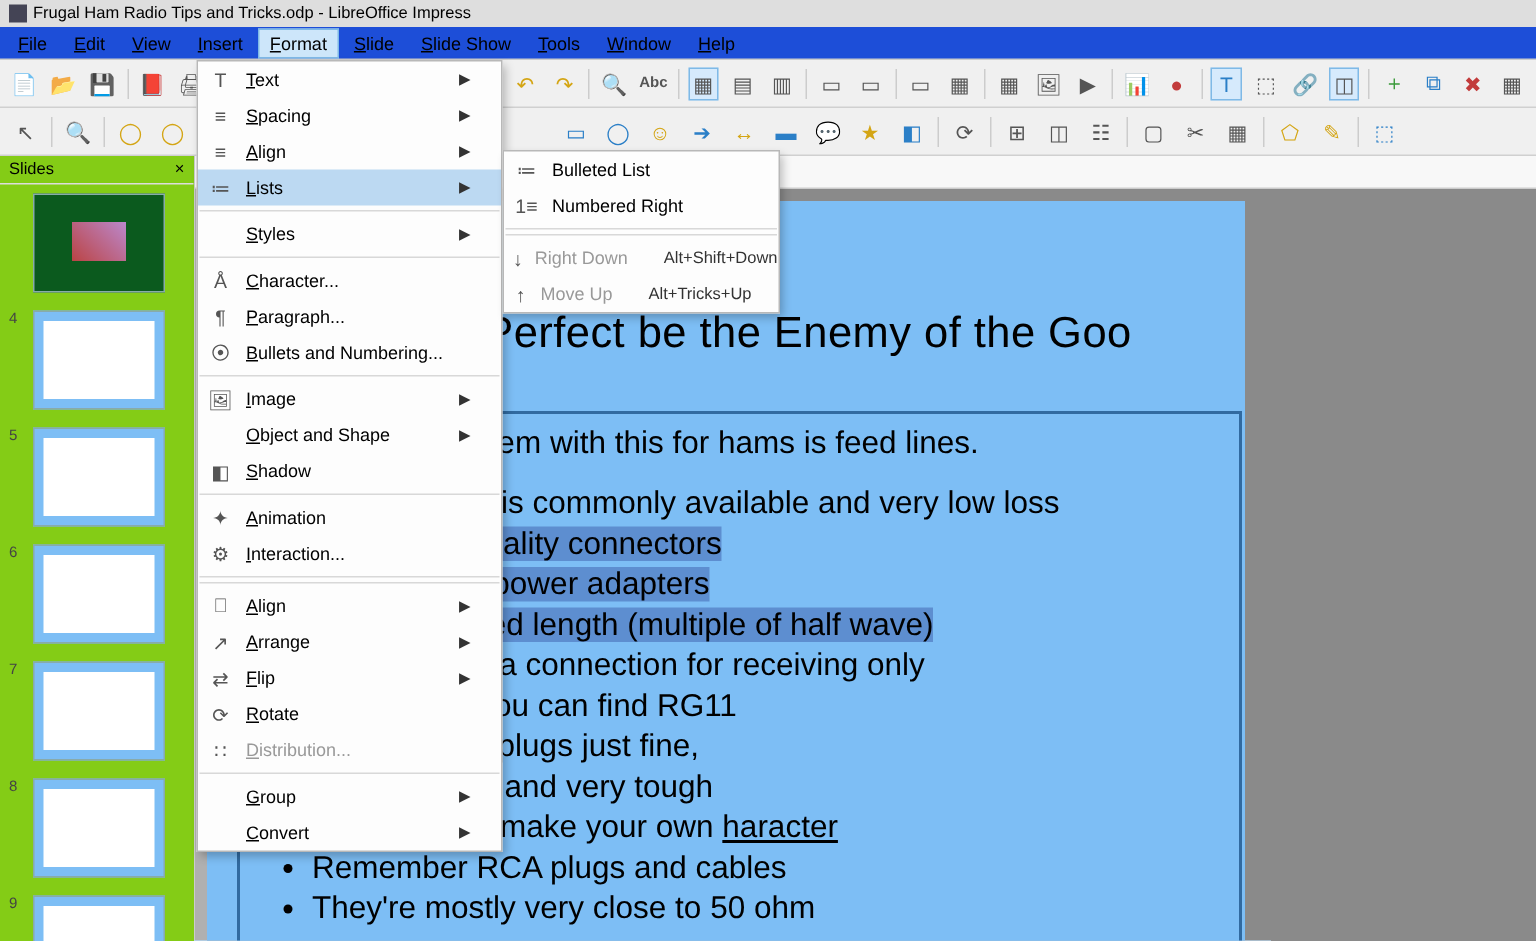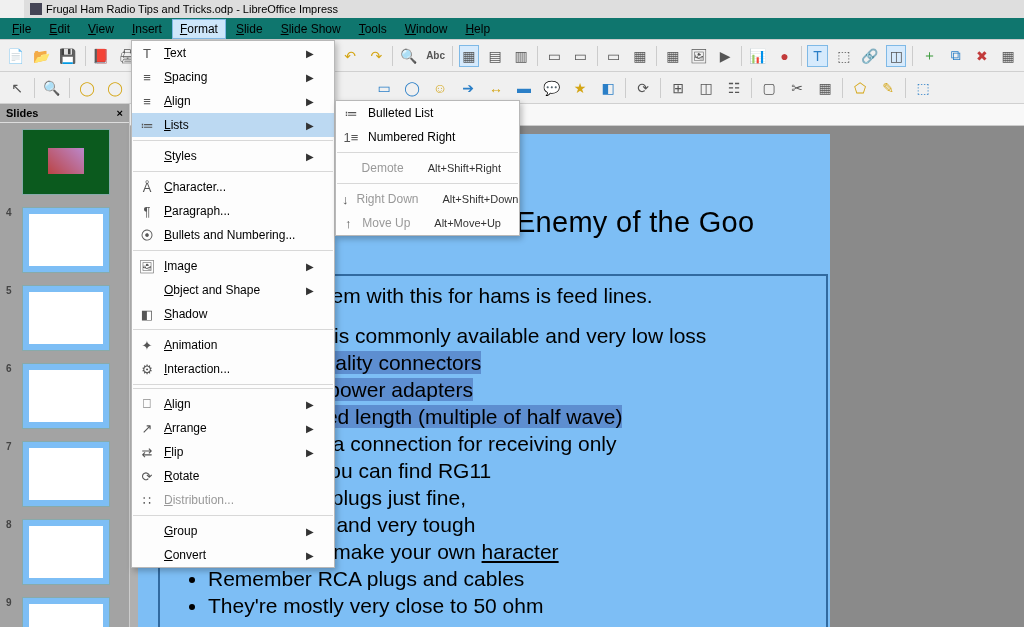--- a/index.html
+++ b/index.html
@@ -1,30 +1,30 @@
 <!DOCTYPE html>
 <html><head>
 <meta charset="utf-8">
 <style>
 * { margin: 0; padding: 0; box-sizing: border-box; font-family: "Liberation Sans", Arial, sans-serif; }
 body { width: 1024px; height: 627px; background: #f0f0f0; overflow: hidden; font-size: 12px; color: #000; }
-.titlebar { background: #dedede; height: 18px; padding: 2px 6px; font-size: 11px; display: flex; align-items: center; gap: 4px; margin-left: 24px; }
+.titlebar { background: #dedede; height: 18px; padding: 2px 6px; font-size: 11px; display: flex; align-items: center; gap: 4px; }
 .smallicon { width: 12px; height: 12px; background: #445; display: inline-block; }
-.menubar { background: #0f766e; height: 22px; display: flex; align-items: center; padding: 0 4px; gap: 2px; font-size: 12px; border-bottom: 1px solid #ccc; }
+.menubar { background: #1d4ed8; height: 22px; display: flex; align-items: center; padding: 0 4px; gap: 2px; font-size: 12px; border-bottom: 1px solid #ccc; }
 .menubar span { padding: 3px 8px; cursor: default; }
 .menubar span.open { background: #cde6fa; border: 1px solid #7fb9e6; padding: 2px 7px; }
 .menubar span u { text-decoration: underline; }
 
 .toolbar { background: #f0f0f0; height: 32px; display: flex; align-items: center; gap: 6px; padding: 2px 6px; border-bottom: 1px solid #d0d0d0; }
 .tbtn { width: 22px; height: 22px; display: flex; align-items: center; justify-content: center; font-size: 14px; color: #555; }
 .tsep { width: 1px; height: 20px; background: #ccc; }
 
 .workspace { display: flex; height: calc(627px - 18px - 22px - 32px - 32px); position: relative; }
 
-.slides-panel { width: 130px; background: #a3a3a3; border-right: 1px solid #ccc; overflow-y: auto; font-weight: bold; }
+.slides-panel { width: 130px; background: #84cc16; border-right: 1px solid #ccc; overflow-y: auto; }
 .slides-header { padding: 3px 6px; font-size: 11px; display: flex; justify-content: space-between; align-items: center; border-bottom: 1px solid #ddd; }
 .thumb-row { display: flex; padding: 6px 6px; gap: 6px; }
 .thumb-num { width: 10px; font-size: 10px; color: #444; }
 .thumb { width: 88px; height: 66px; background: #7dbef5; border: 1px solid #8aa; position: relative; }
 .thumb .mini { position: absolute; background: #fff; font-size: 3px; color: #555; line-height: 3px; overflow: hidden; }
 
 .editor { flex: 1; background: #b0b0b0; position: relative; }
 .ruler-h { background: #f8f8f8; height: 22px; border-bottom: 1px solid #ccc; }
 .canvas-area { position: absolute; top: 22px; left: 8px; right: 0; bottom: 0; background: #8a8a8a; }
 .slide { position: absolute; top: 8px; left: 0; width: 692px; height: 520px; background: #7dbef5; }
@@ -340,29 +340,24 @@
 <div class="menu" id="lists-submenu">
     <div class="menu-row">
       <span class="ic">≔</span>
       <span class="lbl">Bulleted List</span>
     </div>
     <div class="menu-row">
       <span class="ic">1≡</span>
       <span class="lbl">Numbered Right</span>
     </div>
     <div class="menu-sep"></div>
-    <div class="menu-row disabled">
-      <span class="ic"></span>
-      <span class="lbl">Demote</span>
-      <span class="shortcut">Alt+Shift+Right</span>
-    </div>
     <div class="menu-sep"></div>
     <div class="menu-row disabled">
       <span class="ic">↓</span>
       <span class="lbl">Right Down</span>
       <span class="shortcut">Alt+Shift+Down</span>
     </div>
     <div class="menu-row disabled">
       <span class="ic">↑</span>
       <span class="lbl">Move Up</span>
-      <span class="shortcut">Alt+Move+Up</span>
+      <span class="shortcut">Alt+Tricks+Up</span>
     </div>
   </div>
 
 </body></html>

